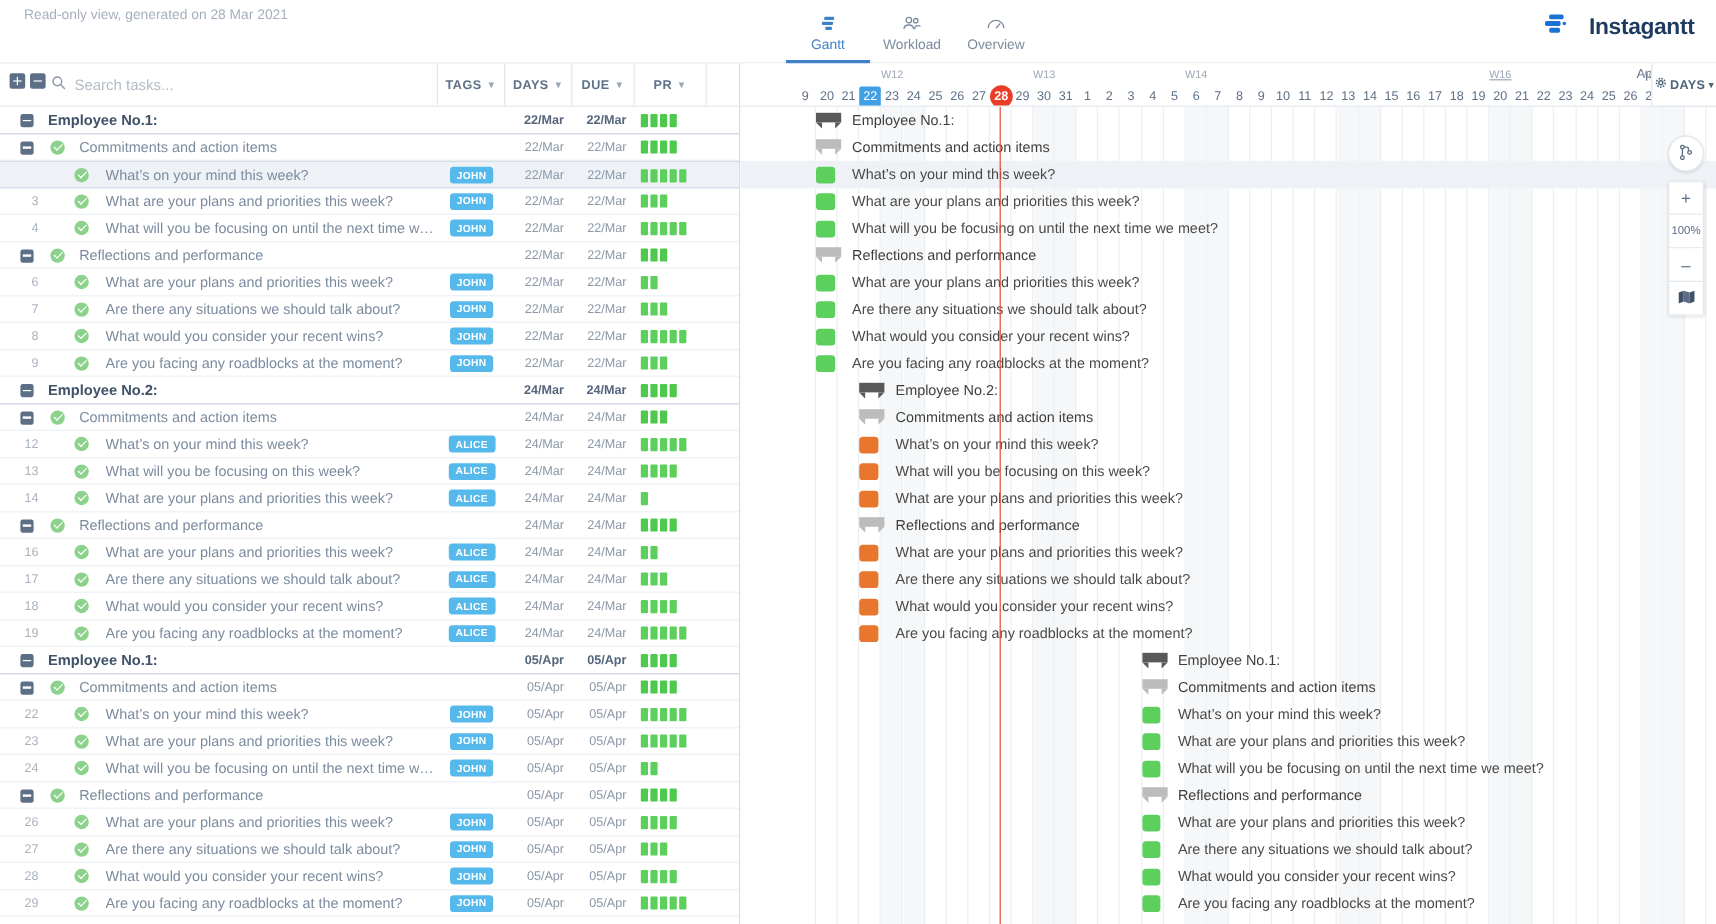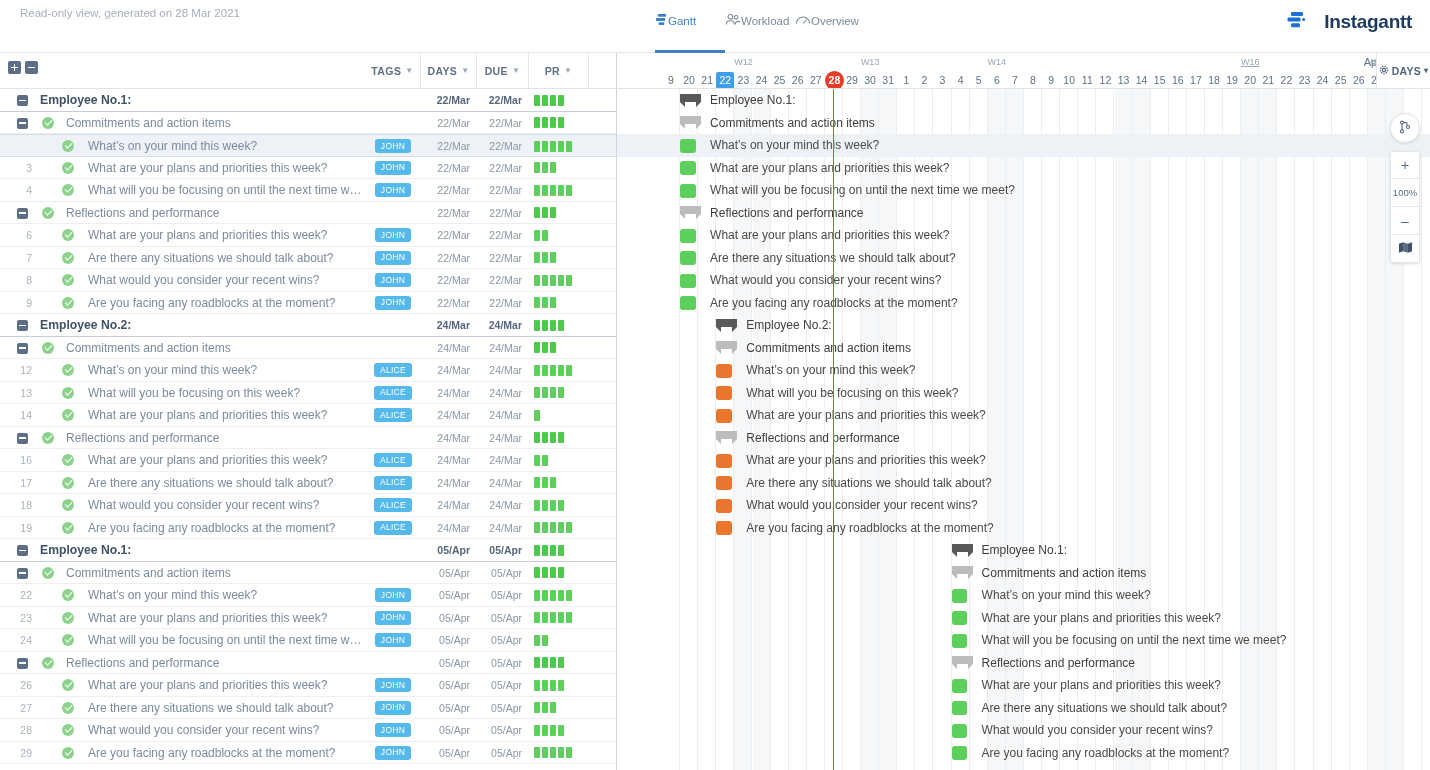--- a/index.html
+++ b/index.html
@@ -17,21 +17,21 @@
     position:absolute; left:0; top:0; width:1430px; height:53px;
     background:#ffffff; border-bottom:1px solid #e3e8ee;
     display:flex; align-items:center;
   }
   .title-block{ position:absolute; left:20px; top:4px; }
   .proj-title{ font-size:17.5px; font-weight:bold; color:#42536b; letter-spacing:-0.2px; line-height:22px;}
   .proj-sub{ font-size:11.5px; color:#a6b0bd; line-height:16px; margin-top:1px;}
 
   .topnav{ position:absolute; left:655px; top:4px; display:flex; gap:0px; }
   .topnav-item{
-    width:70px; display:flex; flex-direction:row; align-items:center;
+    width:70px; display:flex; flex-direction:column; align-items:center;
     text-decoration:none; color:#7b8b9e; font-size:11.5px; padding-top:5px;
     cursor:pointer;
   }
   .topnav-item .tn-ico{ height:20px; display:flex; align-items:center; justify-content:center; }
   .topnav-item .tn-lbl{ margin-top:3px; }
   .topnav-item.active{ color:#3f81c7; }
   .topnav-item.active .tn-lbl{ color:#3f81c7; }
   .topnav-underline{
     position:absolute; left:655px; top:50px; width:70px; height:3px; background:#3f81c7;
   }
@@ -139,21 +139,21 @@
     white-space:nowrap; overflow:hidden; text-overflow:ellipsis;
   }
   .tname.lvl0{ left:40px; width:320px; font-weight:bold; color:#3f5269; font-size:12.2px;}
   .tname.lvl1{ left:66px; width:295px; }
   .tname.lvl2{ left:88px; width:275px; }
 
   .cell-tag{ position:absolute; left:365px; top:0; width:56px; height:22.5px;
              display:flex; align-items:center; justify-content:center; }
   .tag{
     display:inline-block; background:#56b9ec; color:#fff; border-radius:3px;
-    font-size:8.5px; font-weight:normal; letter-spacing:0.3px; padding:2.5px 6px;
+    font-size:8.5px; font-weight:bold; letter-spacing:0.3px; padding:2.5px 6px;
     line-height:9px;
   }
   .cell-start{ position:absolute; left:421px; top:0; width:56px; height:22.5px;
       line-height:22.5px; text-align:right; padding-right:7px; font-size:10.5px; color:#8b98a8;}
   .cell-due{ position:absolute; left:477px; top:0; width:52px; height:22.5px;
       line-height:22.5px; text-align:right; padding-right:7px; font-size:10.5px; color:#8b98a8;}
   .row.group .cell-start, .row.group .cell-due{ color:#56677d; font-weight:bold; }
   .row.parent .cell-start, .row.parent .cell-due{ color:#8b98a8; }
   .cell-pr{ position:absolute; left:534px; top:0; width:80px; height:22.5px;
       display:flex; align-items:center; gap:2px;}
@@ -268,20 +268,29 @@
             <i class="v" style="position:absolute;left:5.7px;top:3px;"></i>
           </span>
       </span>
       <span class="sqwrap">
         <span class="sq">
             <i class="h" style="position:absolute;left:3px;top:5.7px;"></i>
           </span>
       </span>
     </div>
 
+    <div class="search-area">
+      <span>
+        <svg width="12" height="12" viewBox="0 0 13 13">
+            <circle cx="5.2" cy="5.2" r="3.9" fill="none" stroke="#8d99a8" stroke-width="1.3"></circle>
+            <path d="M8.3 8.3L12 12" stroke="#8d99a8" stroke-width="1.3"></path>
+          </svg>
+      </span>
+      <input class="search-input" type="text" placeholder="Search tasks..." style="">
+    </div>
 
     <div class="colhead" id="ch-tags">
       <span>TAGS</span>
       <span class="fil">▼</span>
     </div>
     <div class="colhead" id="ch-start">
       <span>DAYS</span>
       <span class="fil">▼</span>
     </div>
     <div class="colhead" id="ch-due">

